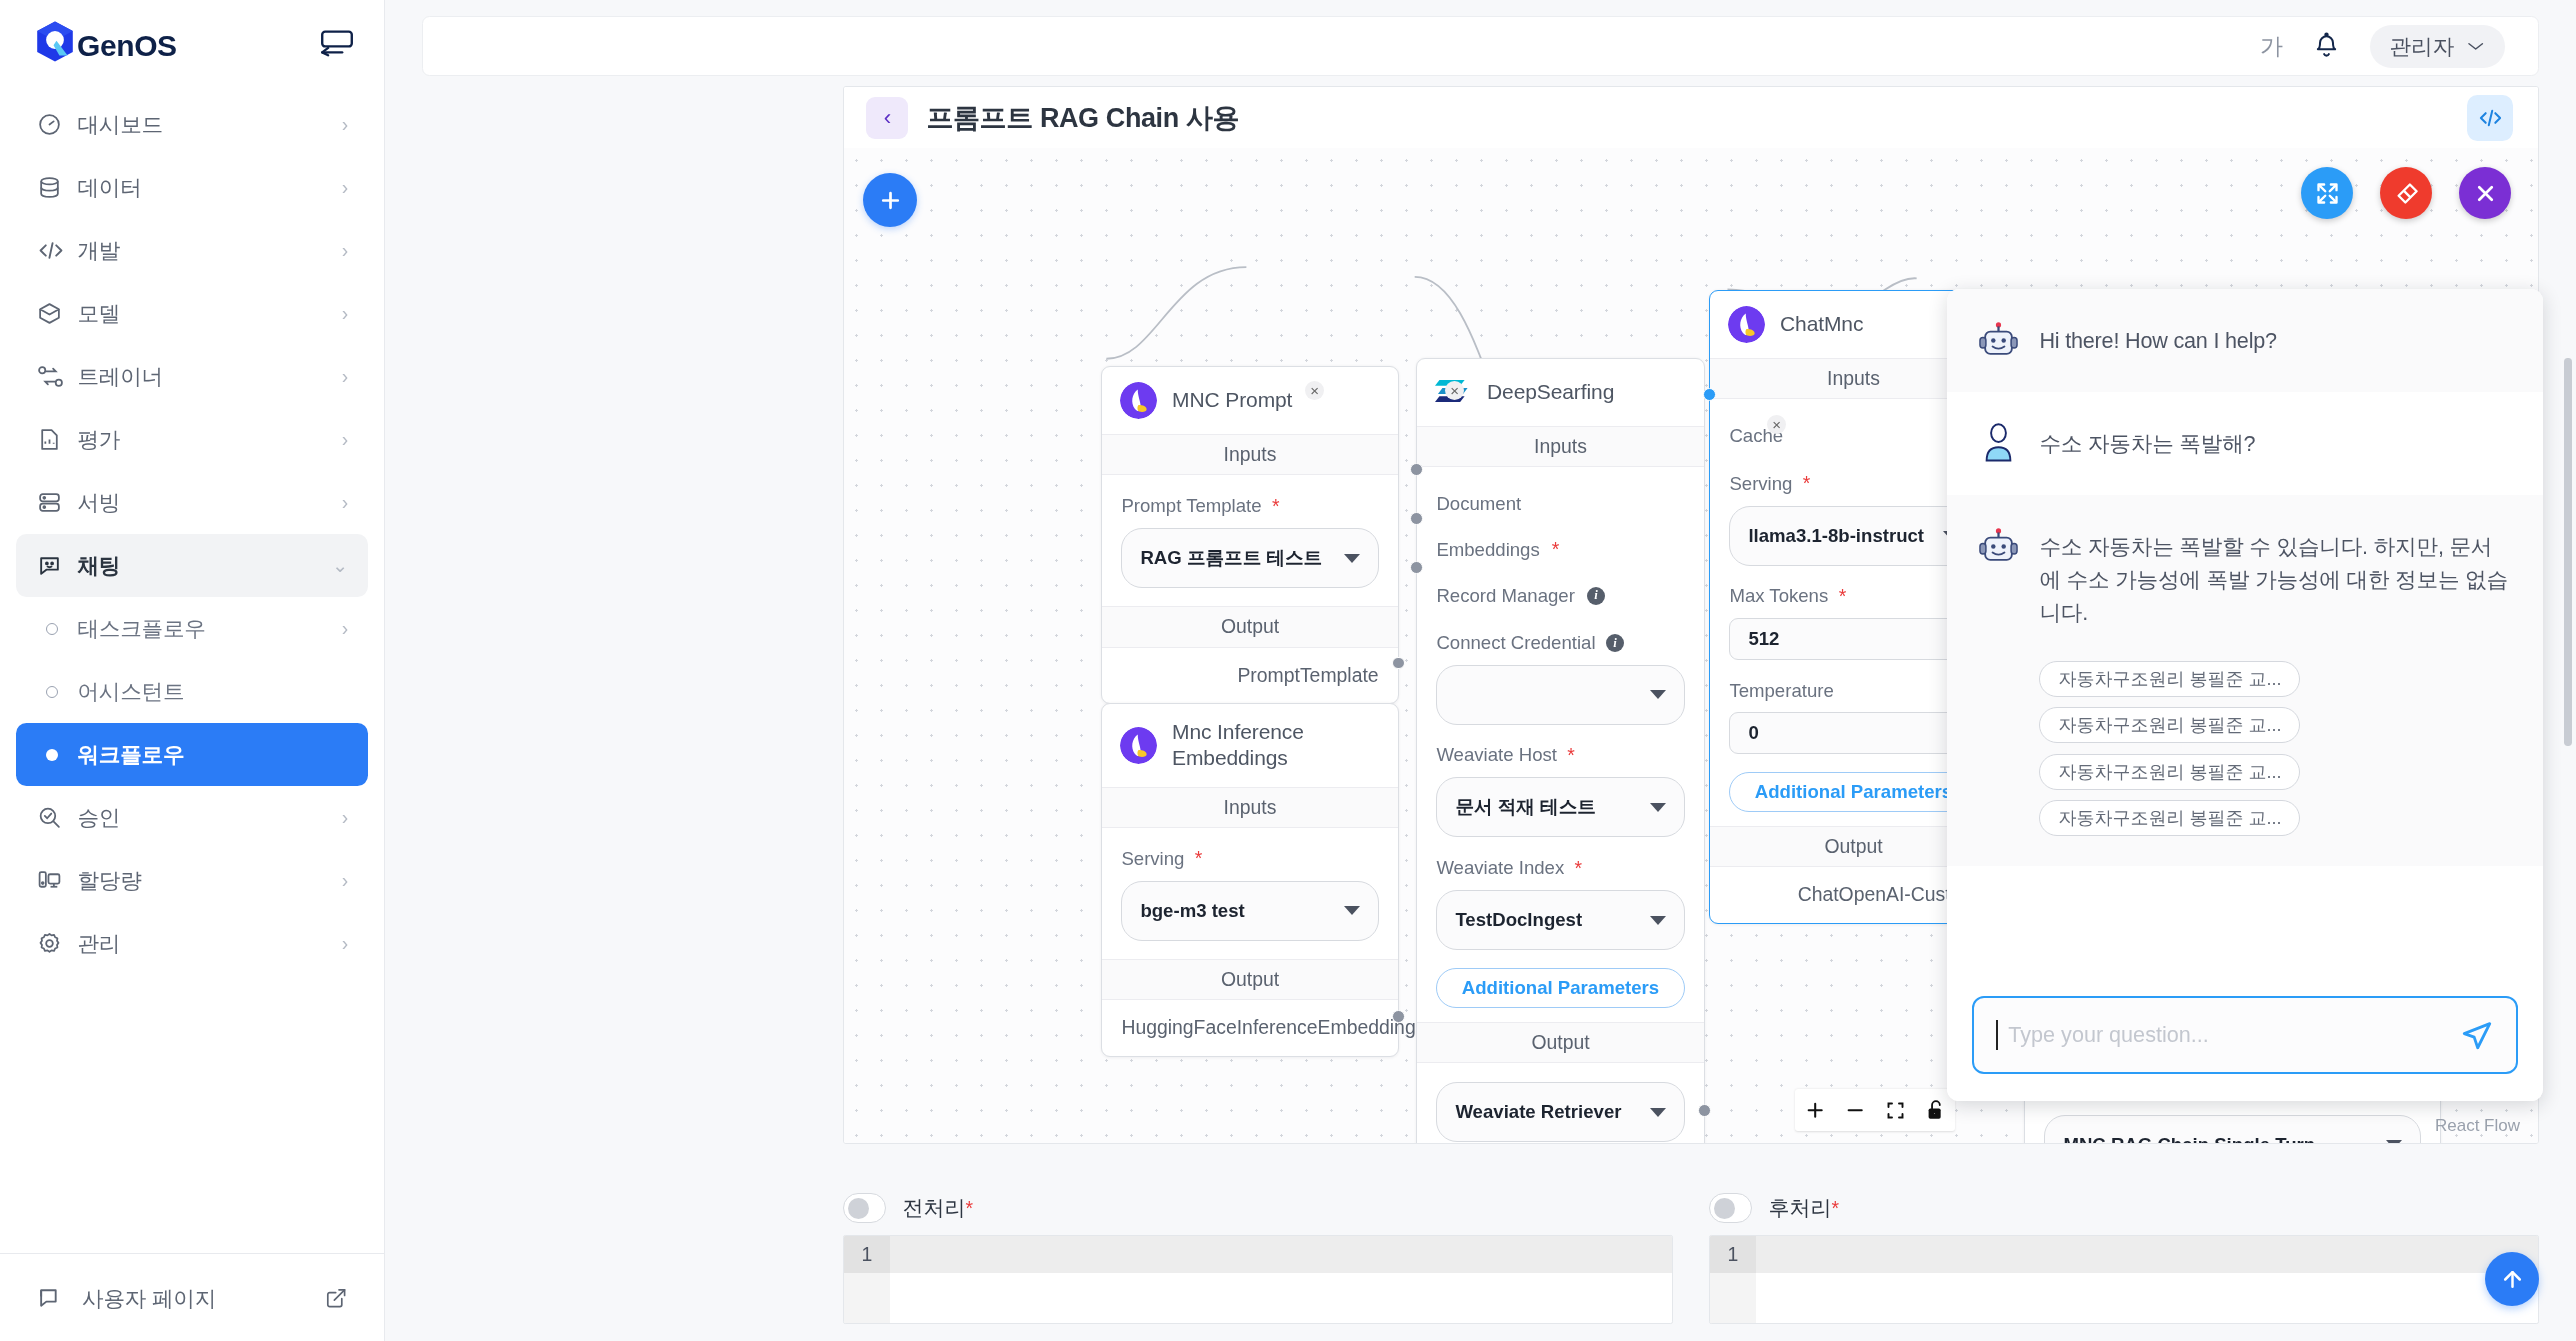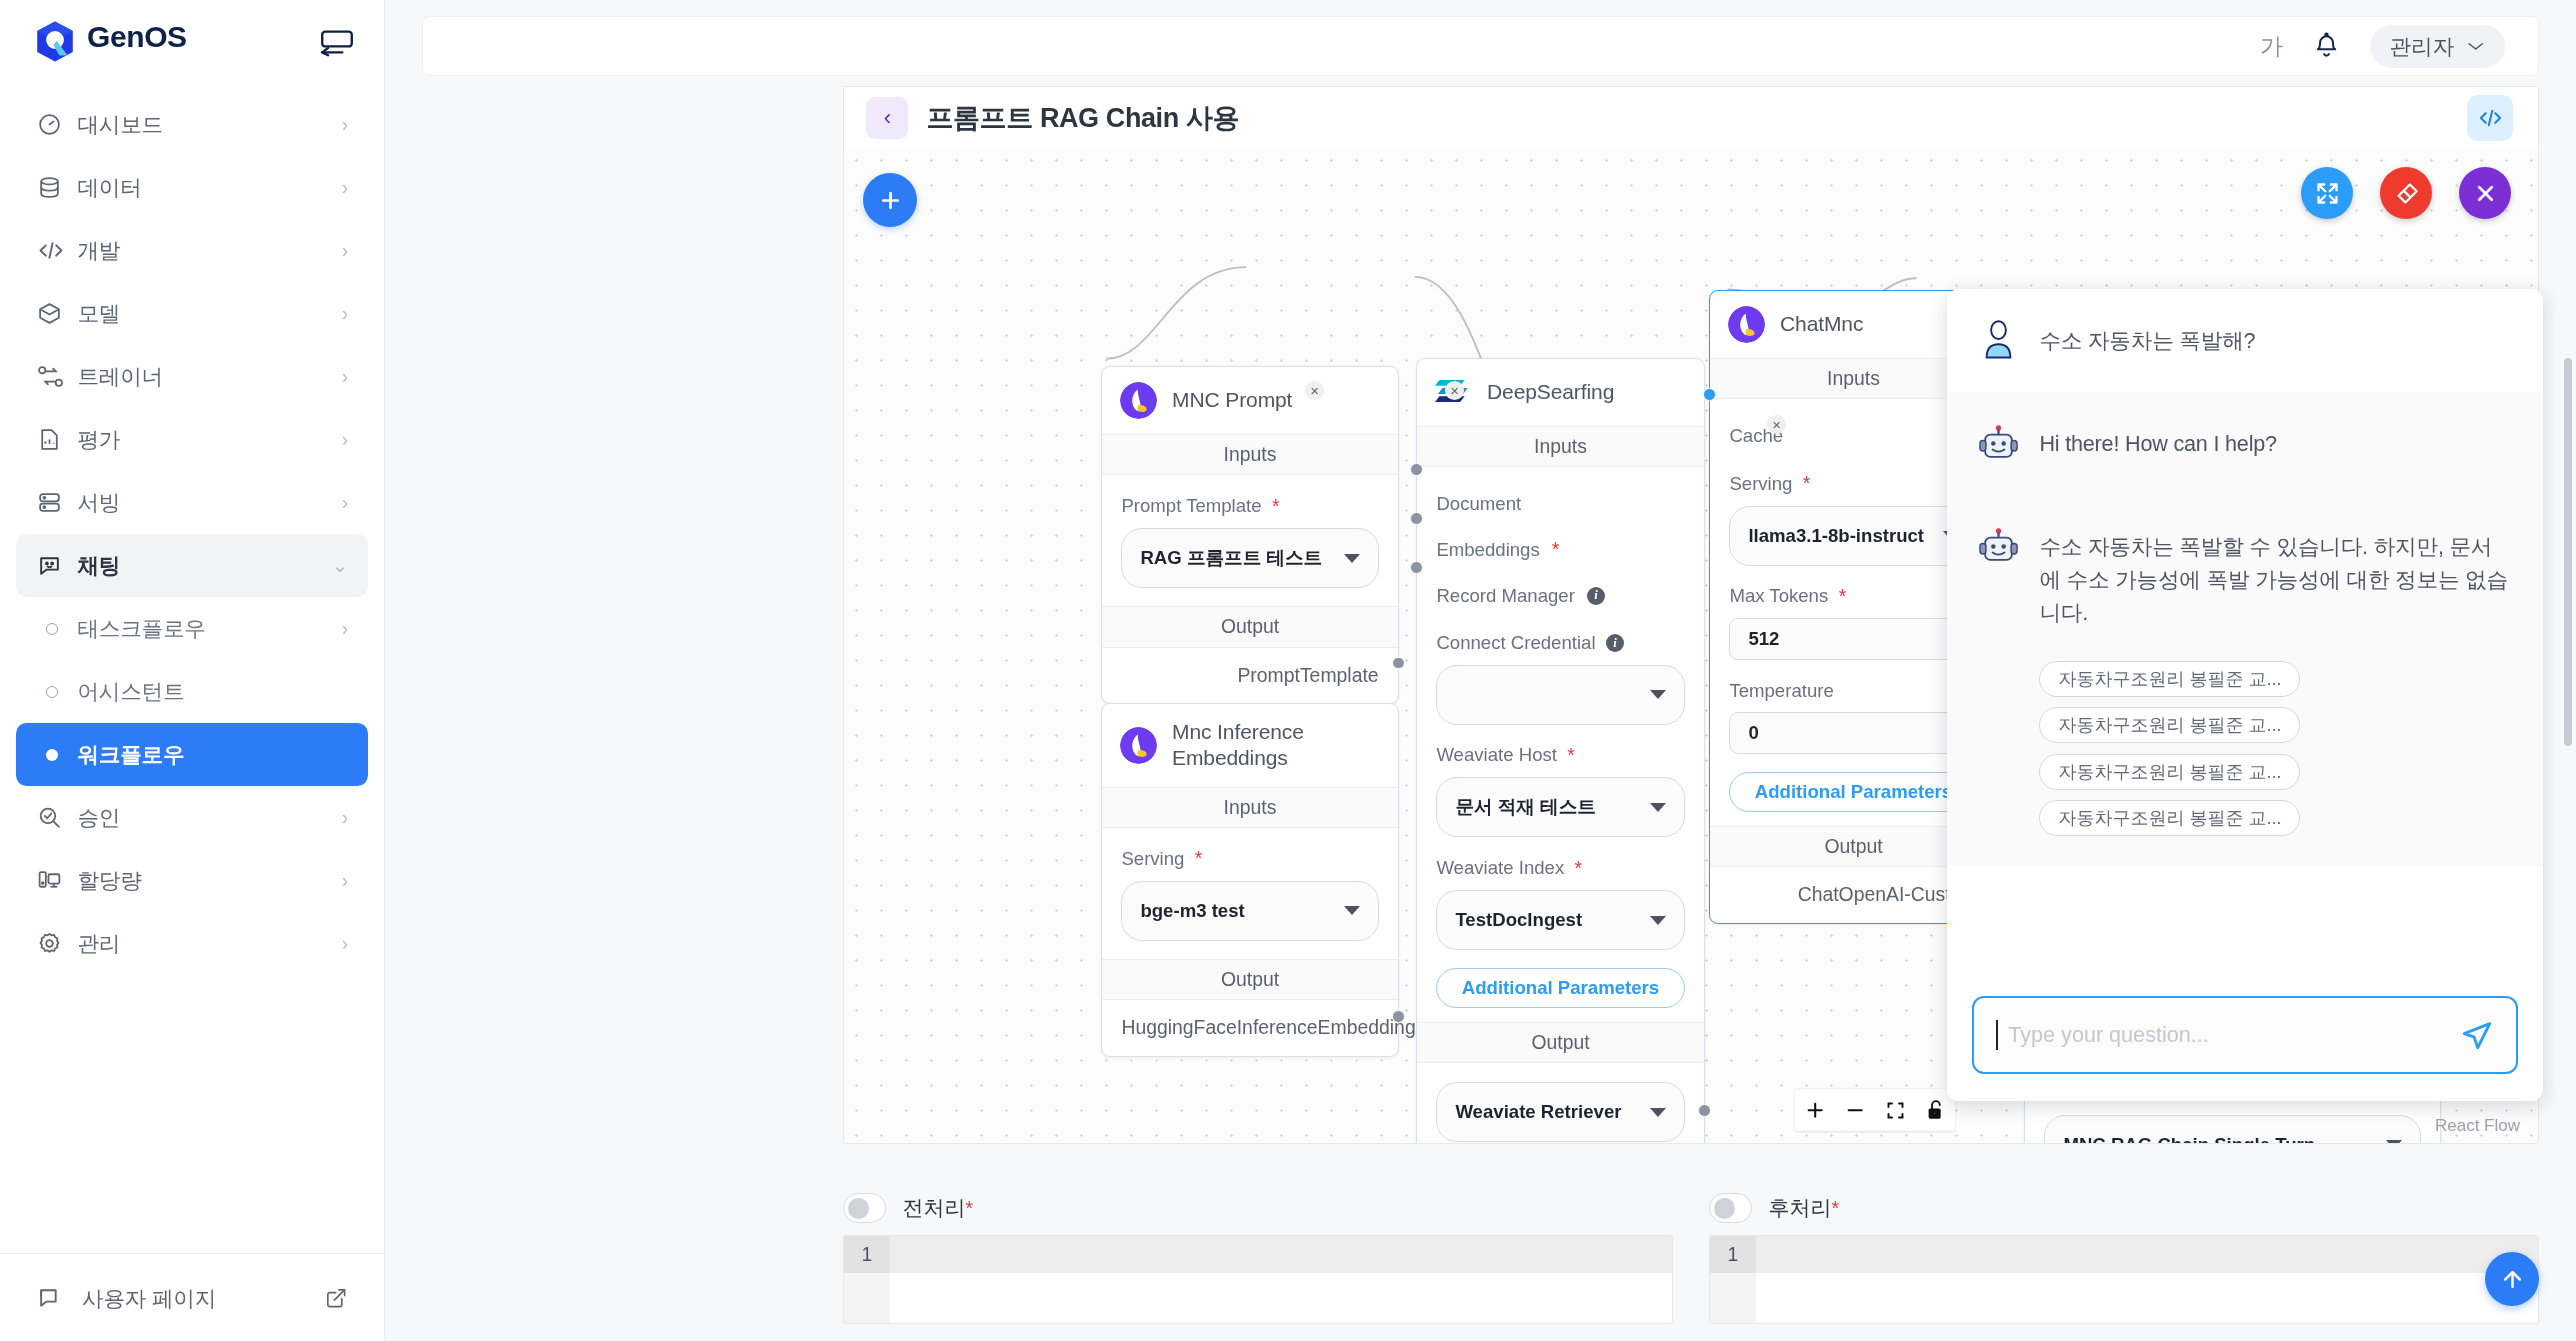--- a/index.html
+++ b/index.html
@@ -13,21 +13,21 @@
   
   .sidebar {
     width: 385px; height: 1342px; background: #ffffff;
     border-right: 0.7px solid #e8eaee;
     display: flex; flex-direction: column; flex: 0 0 385px;
   }
   .sb-top {
     height: 83px; display: flex; align-items: center;
     padding: 0 27px 0 34px; justify-content: space-between;
   }
-  .brand { display: flex; align-items: flex-start; gap: 11px; }
+  .brand { display: flex; align-items: flex-end; gap: 1px; }
   .brand-logo { width: 42px; height: 43px; position: relative; }
   .brand-name { font-size: 30px; font-weight: 700; color: #0e2148; letter-spacing: -0.4px; }
   .collapse-btn { width: 40px; height: 40px; display:flex; align-items:center; justify-content:center; cursor: pointer; }
 
   .sb-nav { flex: 1; padding: 10.4px 16.4px 0 16.4px; overflow: hidden; }
   .nav-item {
     height: 63px; display: flex; align-items: center;
     padding: 0 19.4px 0 21px; border-radius: 10.4px; cursor: pointer;
     color: #5d6573;
   }
@@ -741,46 +741,46 @@
               </svg>
           </div>
         </div>
 
         <span class="reactflow-wm">React Flow</span>
       </div>
     </div>
 
     <div class="chatpanel">
       <div class="chat-scroll">
-        <div class="msg user">
-          <span class="ava">
-            <svg width="43" height="43" viewBox="0 0 58 58">
-              <ellipse cx="29" cy="15" rx="10" ry="12" fill="#ffffff" stroke="#1b2a6b" stroke-width="2.6"></ellipse>
-              <path d="M13 52 q0-18 16-18 q16 0 16 18 z" fill="#8fd8f7" stroke="#1b2a6b" stroke-width="2.6"></path>
-            </svg>
-          </span>
-          <div class="msg-txt">수소 자동차는 폭발해?</div>
-        </div>
-
         <div class="msg bot">
           <span class="ava">
             <svg width="43" height="43" viewBox="0 0 58 58">
               <circle cx="29" cy="8" r="3.5" fill="#e8364f"></circle>
               <rect x="27.5" y="10" width="3" height="7" fill="#3a4a7a"></rect>
               <rect x="11" y="17" width="36" height="30" rx="7" fill="#eef2fb" stroke="#3a4a7a" stroke-width="2.5"></rect>
               <rect x="4" y="25" width="8" height="14" rx="4" fill="#8b97b8" stroke="#3a4a7a" stroke-width="2"></rect>
               <rect x="46" y="25" width="8" height="14" rx="4" fill="#8b97b8" stroke="#3a4a7a" stroke-width="2"></rect>
               <circle cx="22" cy="29" r="3" fill="#3a4a7a"></circle>
                 <circle cx="36" cy="29" r="3" fill="#3a4a7a"></circle>
               <path d="M21 37 q8 6 16 0" stroke="#3a4a7a" stroke-width="2.5" fill="none" stroke-linecap="round"></path>
             </svg>
           </span>
           <div class="msg-txt">Hi there! How can I help?</div>
         </div>
 
+        <div class="msg user">
+          <span class="ava">
+            <svg width="43" height="43" viewBox="0 0 58 58">
+              <ellipse cx="29" cy="15" rx="10" ry="12" fill="#ffffff" stroke="#1b2a6b" stroke-width="2.6"></ellipse>
+              <path d="M13 52 q0-18 16-18 q16 0 16 18 z" fill="#8fd8f7" stroke="#1b2a6b" stroke-width="2.6"></path>
+            </svg>
+          </span>
+          <div class="msg-txt">수소 자동차는 폭발해?</div>
+        </div>
+
         <div class="msg bot">
           <span class="ava">
             <svg width="43" height="43" viewBox="0 0 58 58">
               <circle cx="29" cy="8" r="3.5" fill="#e8364f"></circle>
               <rect x="27.5" y="10" width="3" height="7" fill="#3a4a7a"></rect>
               <rect x="11" y="17" width="36" height="30" rx="7" fill="#eef2fb" stroke="#3a4a7a" stroke-width="2.5"></rect>
               <rect x="4" y="25" width="8" height="14" rx="4" fill="#8b97b8" stroke="#3a4a7a" stroke-width="2"></rect>
               <rect x="46" y="25" width="8" height="14" rx="4" fill="#8b97b8" stroke="#3a4a7a" stroke-width="2"></rect>
               <circle cx="22" cy="29" r="3" fill="#3a4a7a"></circle>
                 <circle cx="36" cy="29" r="3" fill="#3a4a7a"></circle>

